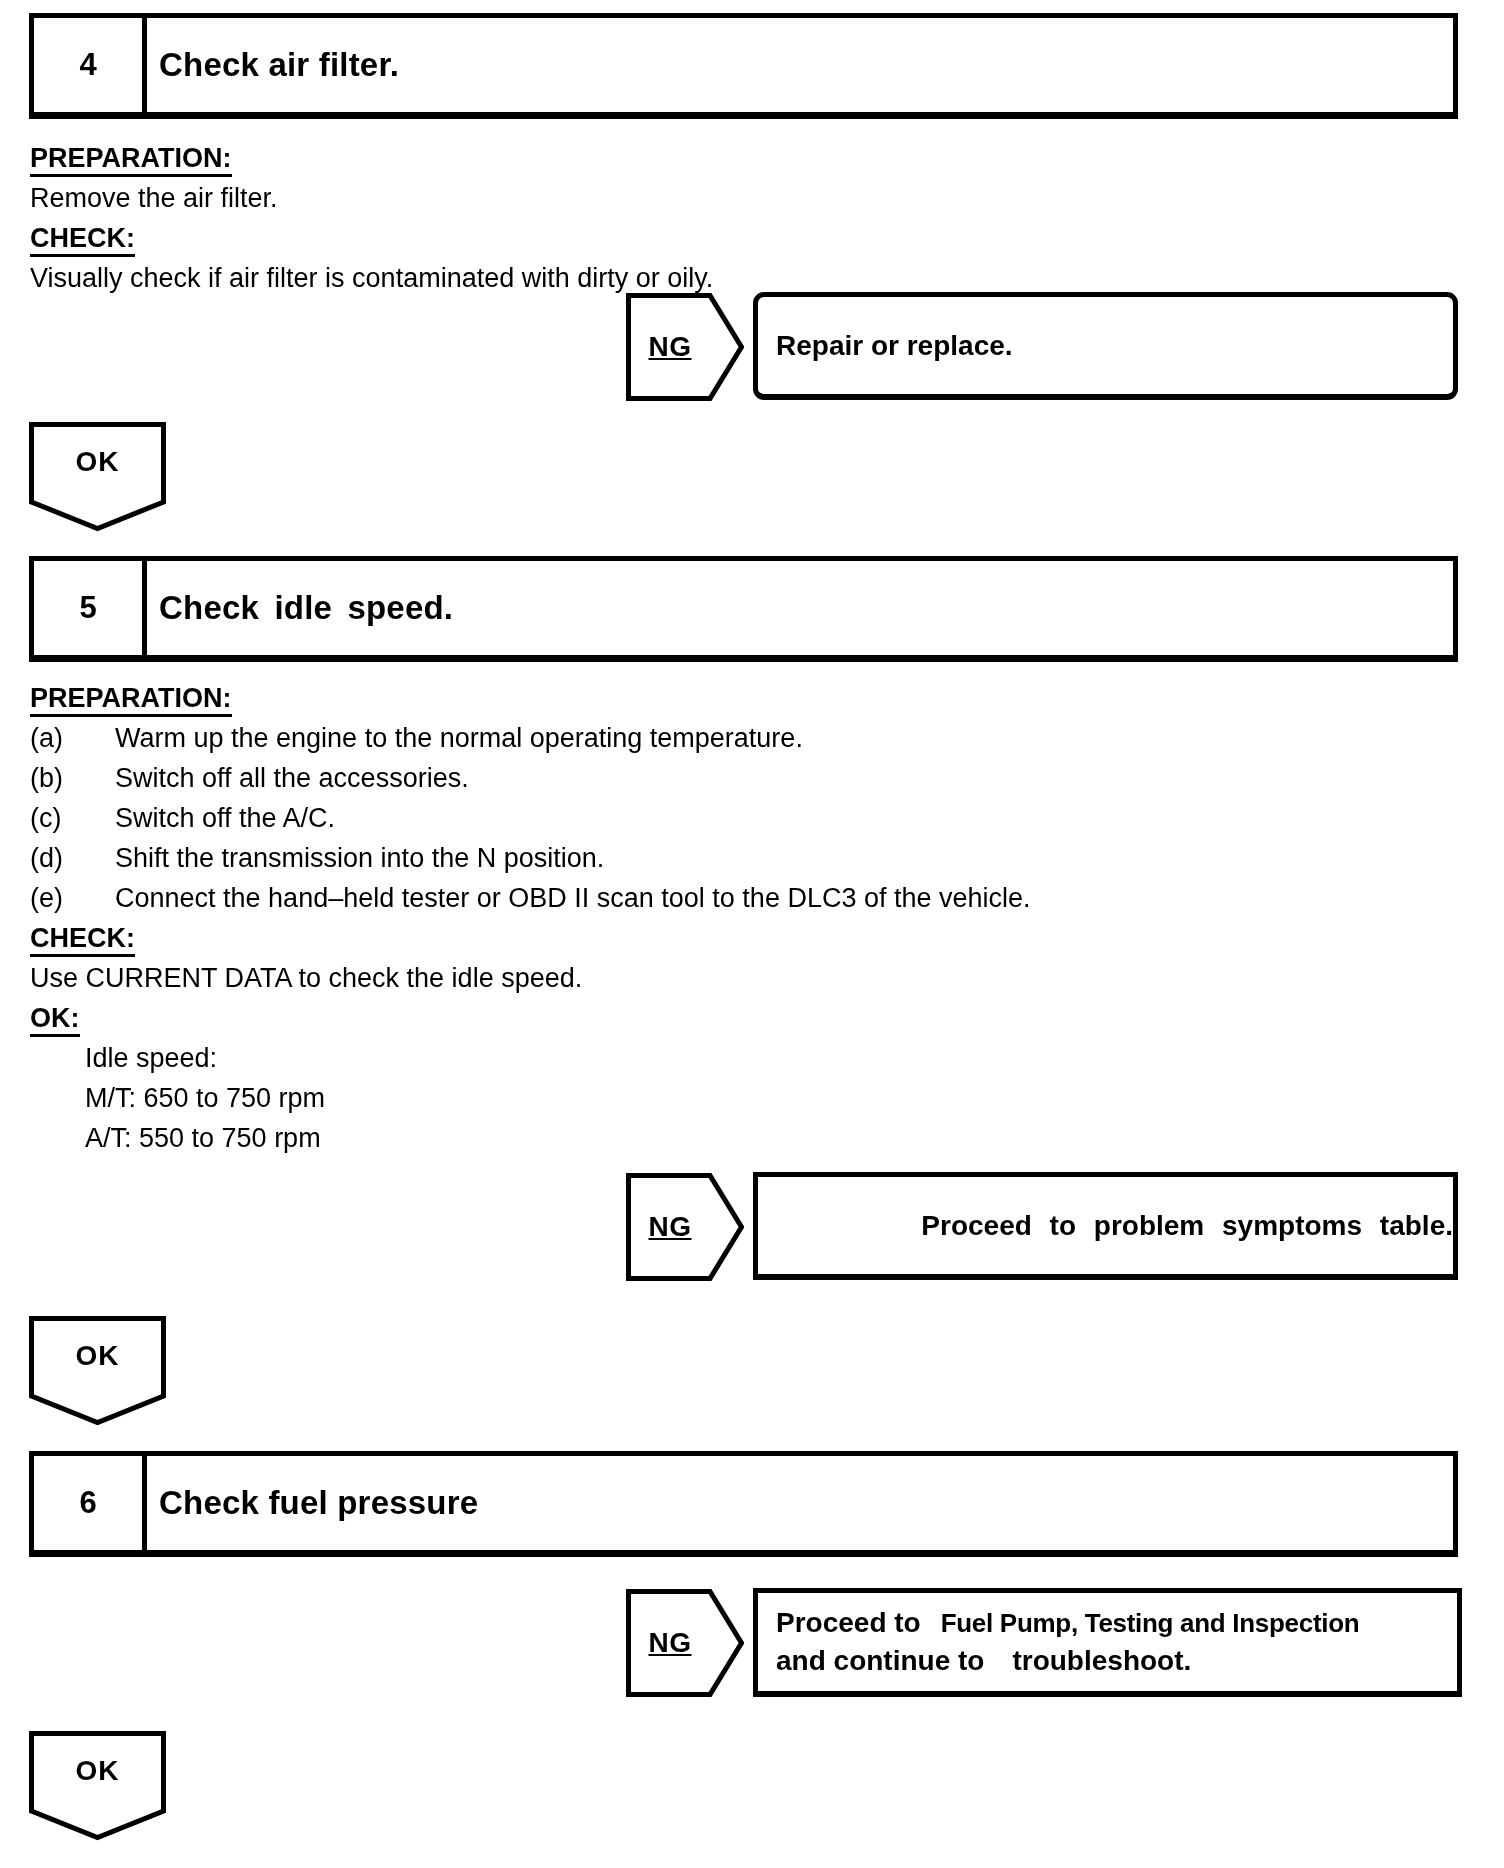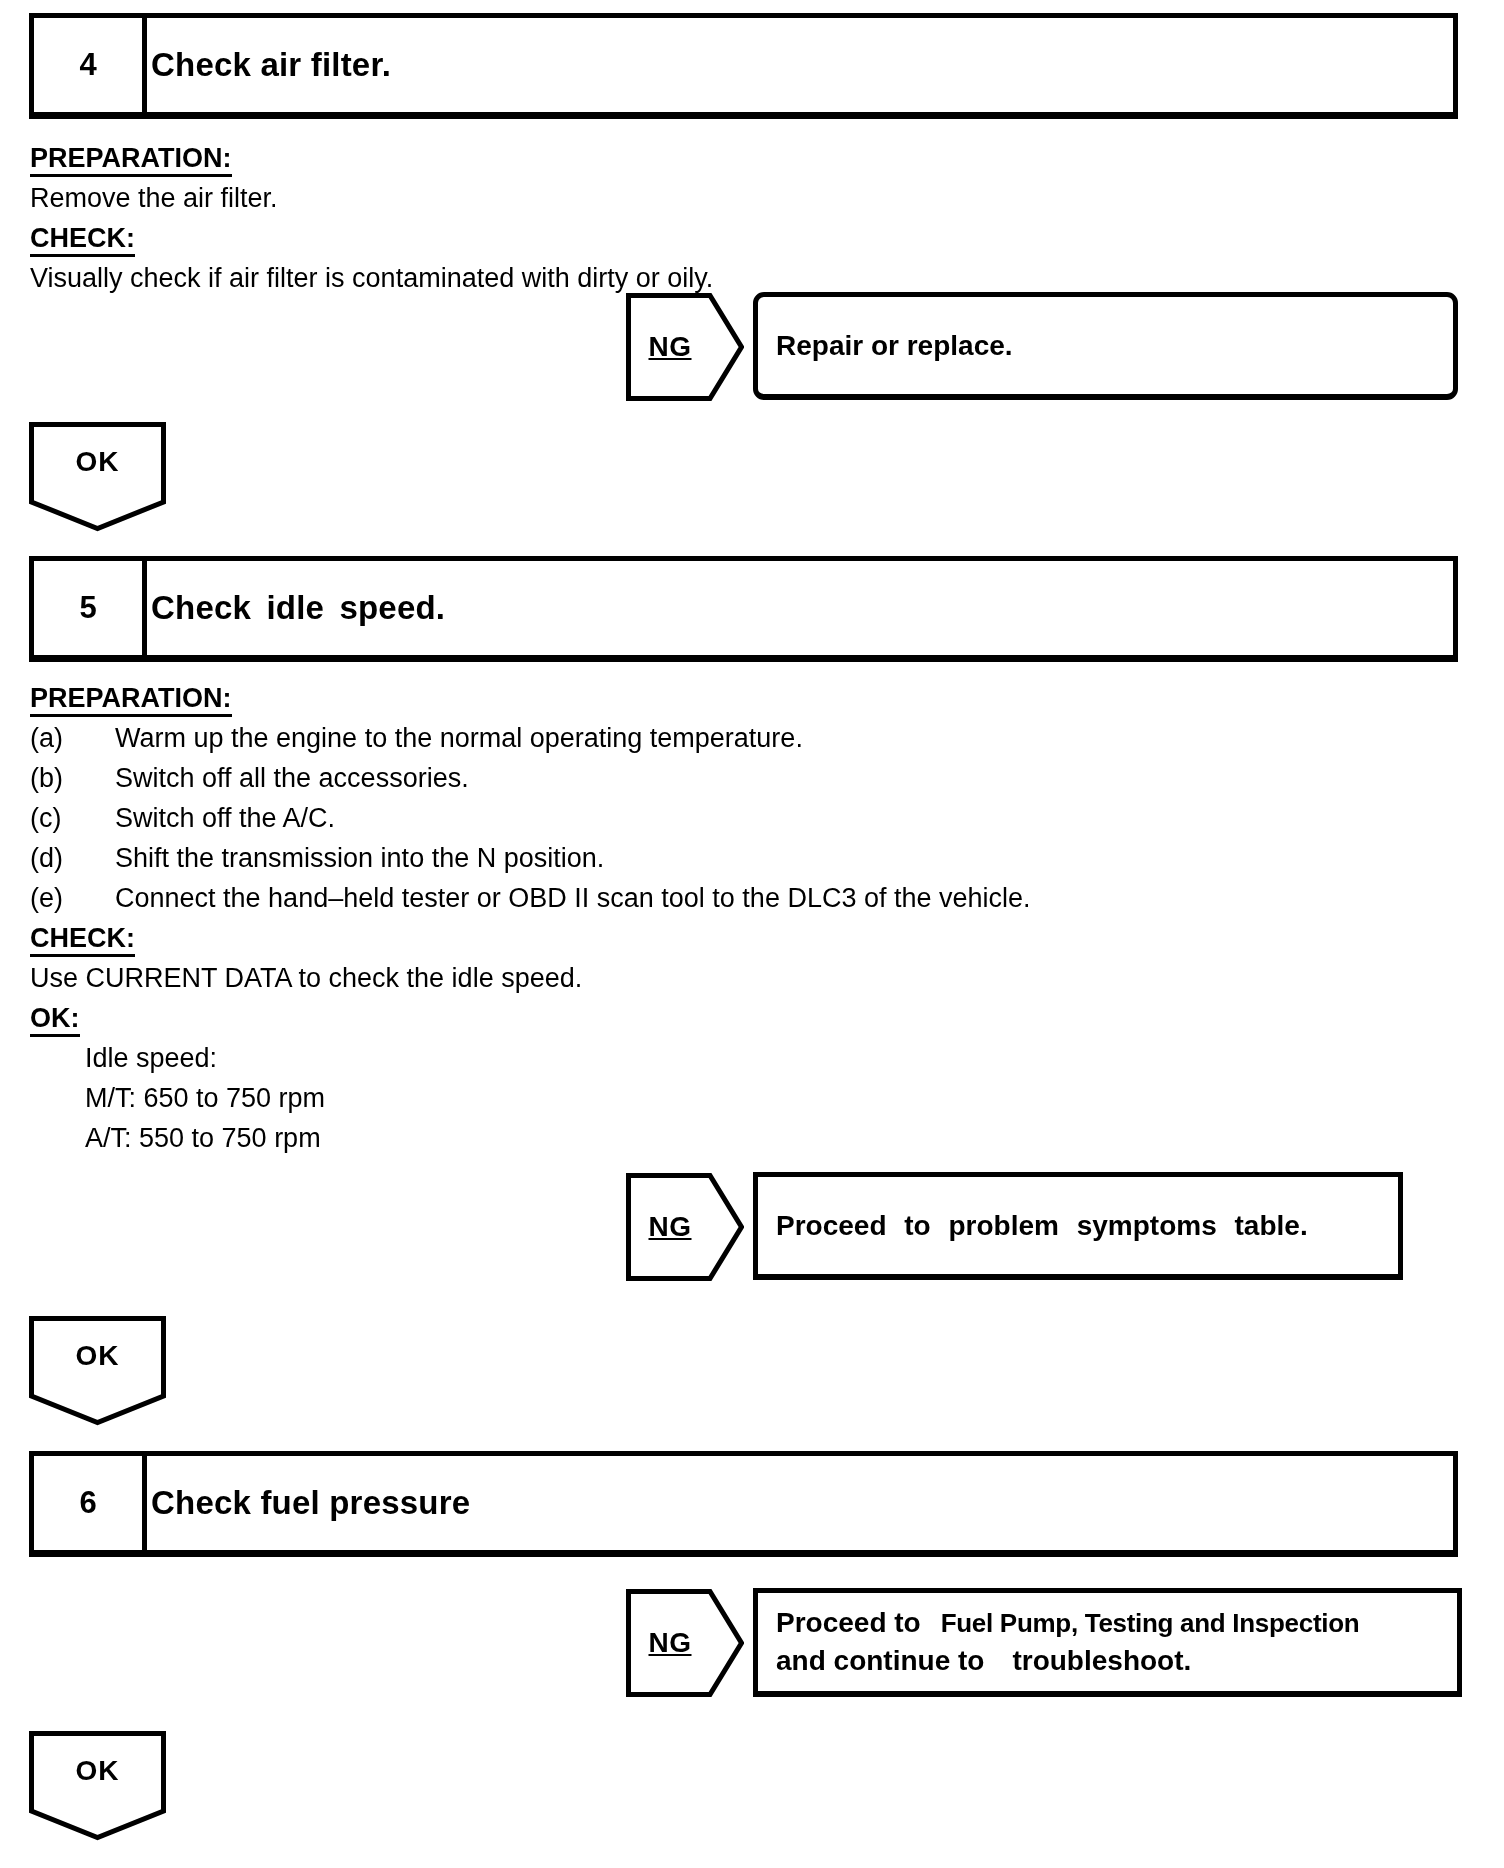--- a/index.html
+++ b/index.html
@@ -14,21 +14,21 @@
     position:absolute; left:29px; width:1429px; height:106px;
     border:5px solid #000; border-bottom-width:7px; background:#fff;
     display:flex; align-items:stretch;
   }
   .step-num {
     width:113px; border-right:5px solid #000;
     display:flex; align-items:center; justify-content:center;
     font-weight:bold; font-size:31px;
   }
   .step-title {
-    flex:1; display:flex; align-items:center; padding-left:4px;
+    flex:1; display:flex; align-items:center; padding-left:12px;
     font-weight:bold; font-size:33px; letter-spacing:0.2px;
   }
   .ws {word-spacing:6px;}
 
   
   .text-block {position:absolute; left:30px; width:1400px; font-size:27px; line-height:40px;}
   .line {white-space:nowrap;}
   .hdr {
     font-weight:bold; display:inline-block;
     border-bottom:3px solid #000; padding-bottom:0; line-height:1.15;
@@ -120,21 +120,21 @@
     <div class="line spec">M/T: 650 to 750 rpm</div>
     <div class="line spec">A/T: 550 to 750 rpm</div>
   </div>
 
   <div class="ng" style="left:626px; top:1173px;">
     <svg width="118" height="108" viewBox="0 0 118 108">
       <polygon points="2.5,2.5 84,2.5 115.5,54 84,105.5 2.5,105.5"></polygon>
     </svg>
     <span class="ng-label">NG</span>
   </div>
-  <div class="result-box" style="left:753px; top:1172px; width:650px; height:108px;">
+  <div class="result-box" style="left:753px; top:1172px; width:705px; height:108px;align-items:flex-end;">
     <div class="result-line wsp">Proceed to problem symptoms table.</div>
   </div>
 
   <div class="ok" style="left:29px; top:1316px;">
     <svg width="137" height="110" viewBox="0 0 137 110">
       <polygon points="2.5,2.5 134.5,2.5 134.5,80 68.5,106.5 2.5,80"></polygon>
     </svg>
     <span class="ok-label">OK</span>
   </div>
 

